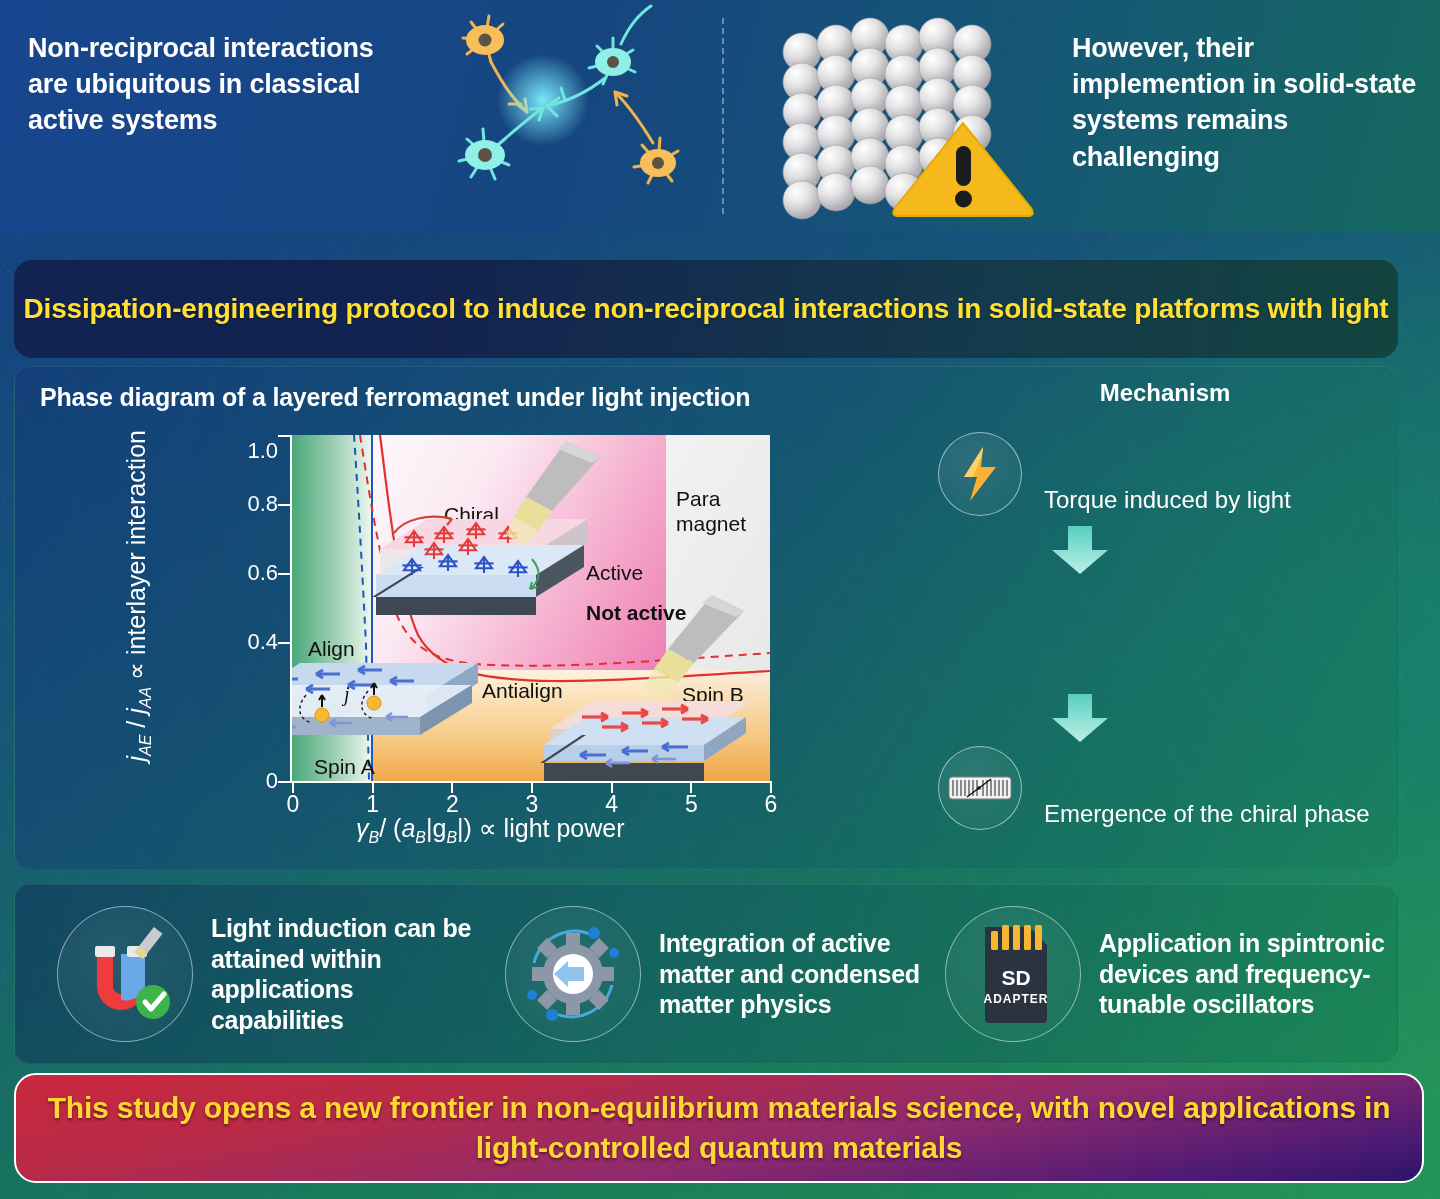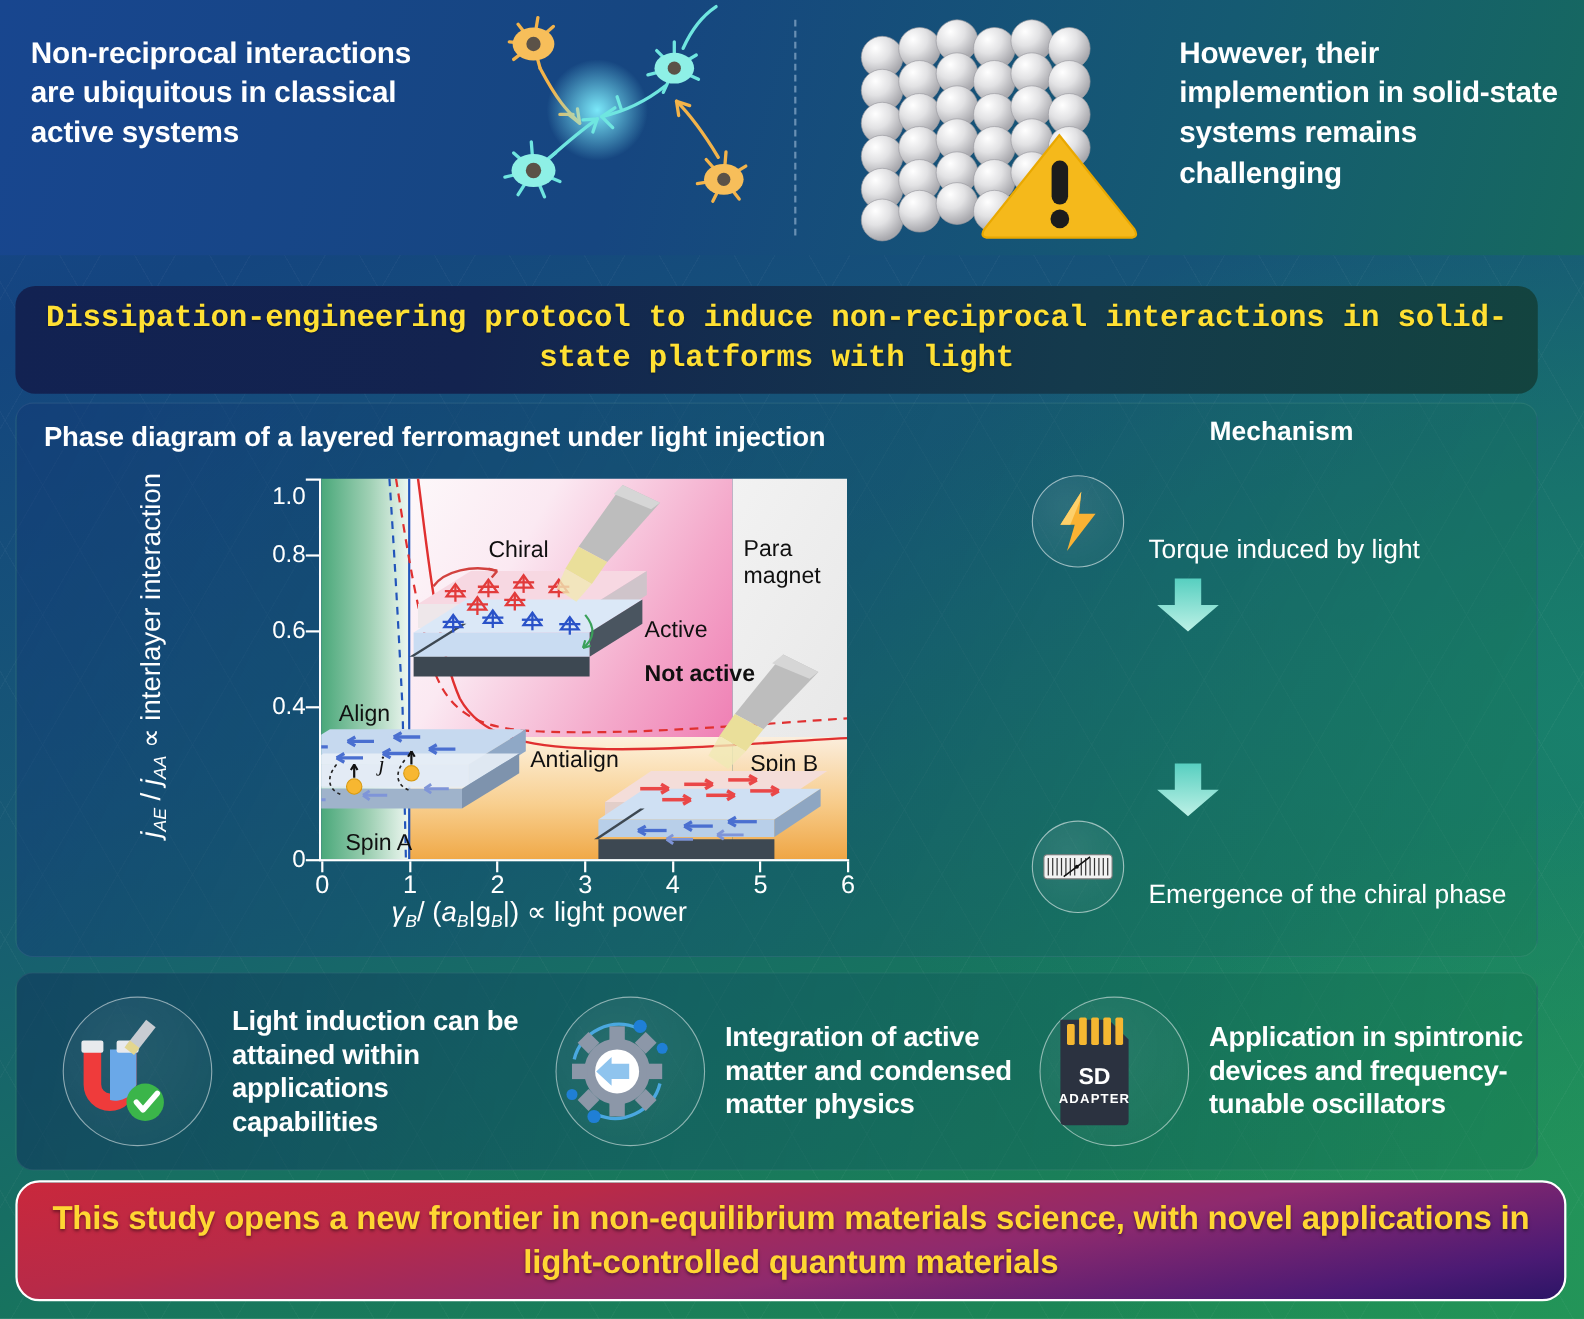--- a/index.html
+++ b/index.html
@@ -31,21 +31,21 @@
 
   .neurons { position:absolute; left:415px; top:0px; width:290px; height:215px; }
   .lattice { position:absolute; left:770px; top:18px; width:275px; height:200px; }
 
   
   .protocol { position:absolute; left:14px; top:260px; width:1384px; height:98px;
     border-radius:18px;
     background:linear-gradient(100deg,#122252 0%,#13234f 30%,#143a4c 70%,#13443f 100%);
     display:flex; align-items:center; justify-content:center; }
   .protocol span { color:#ffe033; font-weight:bold; font-size:28px; line-height:1.32;
-    text-align:center; letter-spacing:-.2px; text-shadow:0 1px 2px rgba(0,0,0,.4);font-family:Liberation Mono, monospace; }
+    text-align:center; letter-spacing:-.2px; text-shadow:0 1px 2px rgba(0,0,0,.4); }
 
   
   .mainpanel { position:absolute; left:14px; top:366px; width:1384px; height:504px;
     border-radius:16px;
     background:linear-gradient(115deg, rgba(18,58,118,.55) 0%, rgba(20,80,110,.42) 45%, rgba(24,120,85,.34) 100%);
     border:1px solid rgba(255,255,255,.07); }
 
   .pdtitle { position:absolute; left:26px; top:16px; color:#fff; font-weight:bold;
     font-size:25px; letter-spacing:-.2px; }
   .ylabel { position:absolute; left:122px; top:430px;
@@ -96,21 +96,21 @@
   
   .feats { position:absolute; left:14px; top:884px; width:1384px; height:180px;
     border-radius:16px;
     background:linear-gradient(100deg, rgba(16,56,92,.62) 0%, rgba(18,86,98,.5) 45%, rgba(22,120,80,.42) 100%);
     border:1px solid rgba(255,255,255,.07);
     display:flex; align-items:center; }
   .feat { display:flex; align-items:center; gap:18px; padding:0 10px; }
   .fcircle { width:136px; height:136px; border-radius:50%; flex:0 0 136px;
     border:1.5px solid rgba(255,255,255,.5);
     background:radial-gradient(circle at 40% 34%, rgba(255,255,255,.08), rgba(255,255,255,.01));
-    position:relative; display:flex; align-items:center; }
+    position:relative; display:flex; align-items:center; justify-content:center; }
   .ftext { color:#fff; font-weight:bold; font-size:25px; line-height:1.22; letter-spacing:-.3px; }
 
   
   .concl { position:absolute; left:14px; top:1073px; width:1410px; height:110px;
     border-radius:22px; border:2px solid #ffffff;
     background:linear-gradient(170deg,#c9283c 0%, #b82a48 28%, #8e2a6e 60%, #4b1a74 88%, #2c1566 100%);
     display:flex; align-items:center; justify-content:center; }
   .concl span { color:#ffd633; font-weight:bold; font-size:30px; line-height:1.34;
     text-align:center; letter-spacing:-.2px; text-shadow:0 2px 3px rgba(0,0,0,.45); }
 
@@ -300,21 +300,21 @@
       <path d="M62 0 C 66 60, 70 130, 74 210 C 75 260, 76 300, 77 346" fill="none" stroke="#2255bb" stroke-width="2" stroke-dasharray="7 6"></path>
 
       <path d="M80 0 L80 346" fill="none" stroke="#2255bb" stroke-width="2"></path>
 
       <path d="M68 0 C 76 50, 86 120, 104 178 C 120 218, 150 228, 200 230 C 280 233, 360 226, 478 218" fill="none" stroke="#e03030" stroke-width="2" stroke-dasharray="8 6"></path>
 
       <path d="M88 0 C 96 60, 104 150, 126 200 C 148 240, 200 245, 260 246 C 330 247, 400 240, 478 236" fill="none" stroke="#e03030" stroke-width="2.2"></path>
     </svg>
 
     <div class="rlabel" style="left:16px;top:202px;">Align</div>
-    <div class="rlabel" style="left:152px;top:53px;">Chiral</div>
+    <div class="rlabel" style="left:152px;top:68px;">Chiral</div>
     <div class="rlabel" style="left:190px;top:244px;">Antialign</div>
     <div class="rlabel" style="left:384px;top:52px;width:84px;white-space:normal;line-height:1.18;">Para<br>magnet</div>
     <div class="rlabel" style="left:294px;top:126px;">Active</div>
     <div class="rlabel" style="left:294px;top:166px;font-weight:bold;">Not active</div>
     <div class="rlabel" style="left:254px;top:30px;font-style:italic;font-size:24px;">hv</div>
     <div class="rlabel" style="left:22px;top:320px;">Spin A</div>
     <div class="rlabel" style="left:390px;top:248px;text-align:right;">Spin B</div>
 
     <svg style="position:absolute;left:-52px;top:208px;" width="240" height="120" viewBox="0 0 240 120">
       <polygon points="8,52 60,20 238,20 186,52" fill="#c6d9ef"></polygon>

